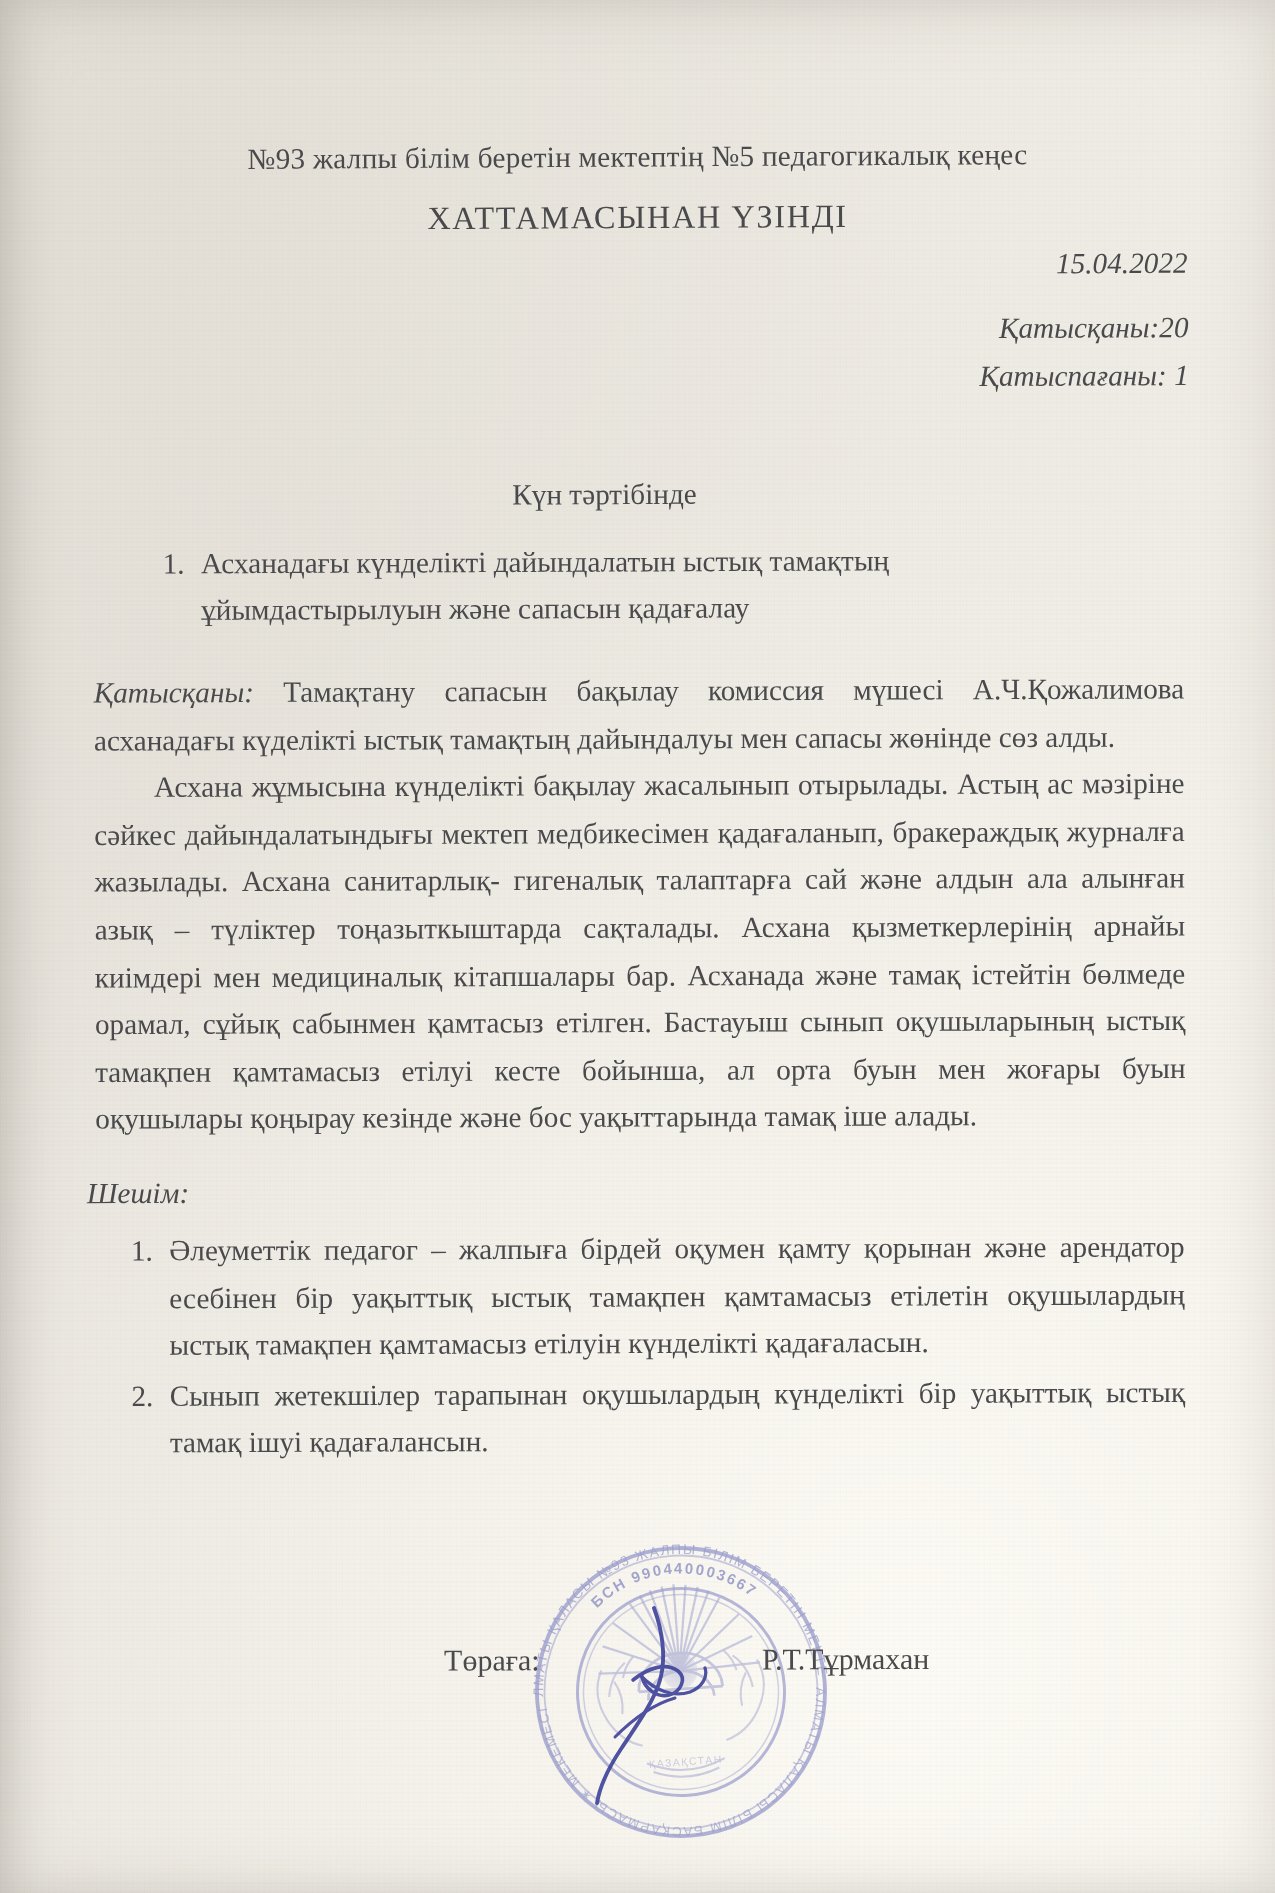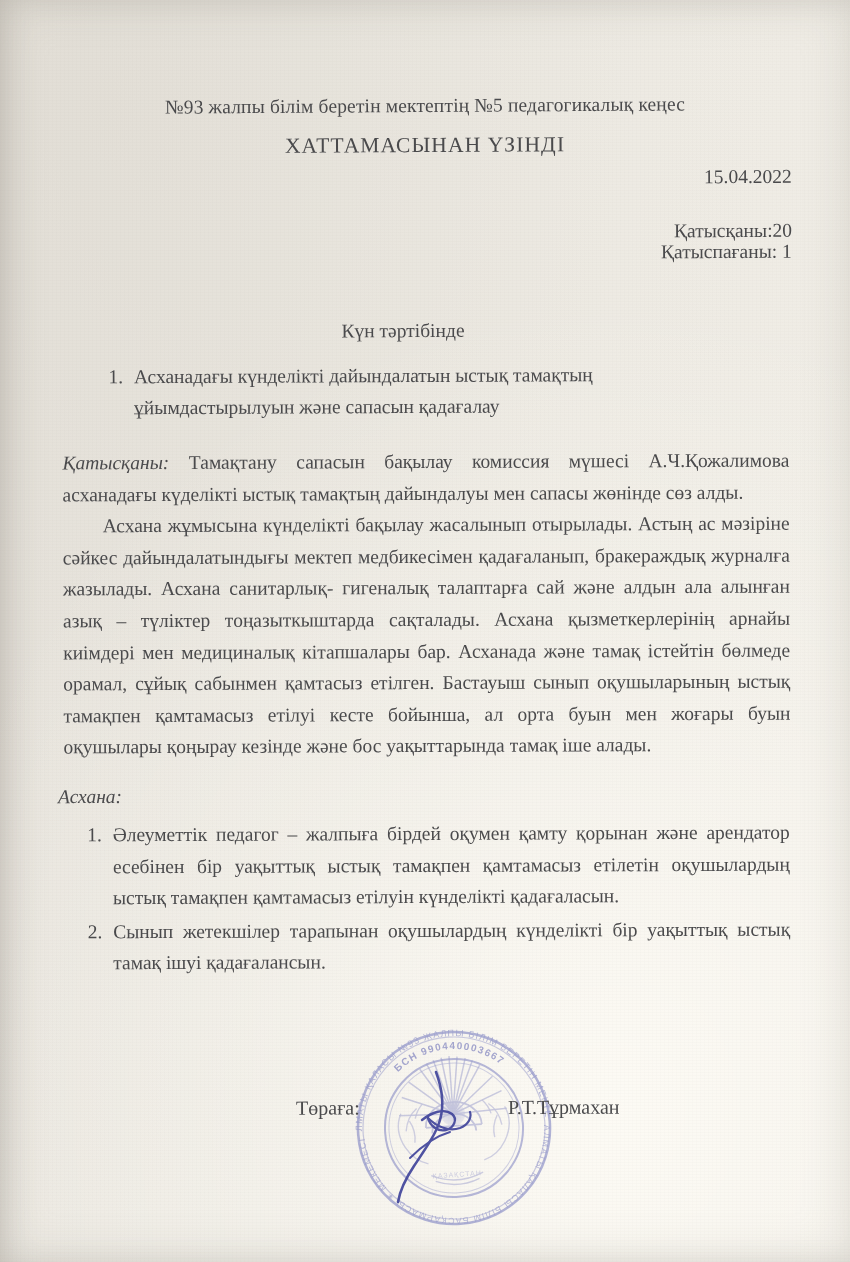--- a/index.html
+++ b/index.html
@@ -73,23 +73,24 @@
     letter-spacing: 1.1px;
     transform: rotate(-0.3deg);
   }
 
   .meta {
     position: absolute;
     right: 58px;
     text-align: center;
     font-size: 19.5px;
     white-space: nowrap;
+    font-style: italic;
   }
   .meta.m1 { top: 166px; transform: rotate(-0.25deg); }
-  .meta.m2 { top: 220px; transform: rotate(-0.25deg); margin-left: 12px; }
+  .meta.m2 { top: 209px; transform: rotate(-0.25deg); margin-left: 12px; }
   .meta.m3 { top: 241px; transform: rotate(-0.25deg); margin-left: 44px; }
 
   
   .agenda-title {
     position: absolute;
     left: 0; right: 0;
     top: 320px;
     text-align: center;
     font-size: 19.5px;
     transform: rotate(-0.28deg) translateX(-22px);
@@ -305,21 +306,21 @@
       <ol>
         <li>Асханадағы күнделікті дайындалатын ыстық тамақтың ұйымдастырылуын және сапасын қадағалау</li>
       </ol>
     </div>
 
     <div class="body-block">
       <p><span class="lbl-italic">Қатысқаны:</span> <span>Тамақтану сапасын бақылау комиссия мүшесі А.Ч.Қожалимова асханадағы күделікті ыстық тамақтың дайындалуы мен сапасы жөнінде сөз алды.</span></p>
       <p class="indent">Асхана жұмысына күнделікті бақылау жасалынып отырылады. Астың ас мәзіріне сәйкес дайындалатындығы  мектеп медбикесімен қадағаланып, бракераждық журналға жазылады. Асхана санитарлық- гигеналық талаптарға сай және алдын ала алынған азық – түліктер тоңазыткыштарда сақталады. Асхана қызметкерлерінің арнайы киімдері мен медициналық  кітапшалары бар. Асханада және тамақ істейтін бөлмеде орамал, сұйық сабынмен қамтасыз етілген. Бастауыш сынып оқушыларының ыстық тамақпен қамтамасыз етілуі  кесте бойынша, ал орта буын мен жоғары буын оқушылары қоңырау кезінде және бос уақыттарында тамақ іше алады.</p>
     </div>
 
-    <div class="decision-label">Асхана:</div>
+    <div class="decision-label">Шешім:</div>
 
     <div class="decision-list">
       <ol>
         <li>Әлеуметтік педагог –  жалпыға бірдей оқумен қамту қорынан және арендатор есебінен  бір уақыттық ыстық тамақпен қамтамасыз етілетін оқушылардың ыстық тамақпен қамтамасыз етілуін күнделікті қадағаласын.</li>
         <li>Сынып жетекшілер тарапынан оқушылардың күнделікті бір уақыттық ыстық тамақ ішуі қадағалансын.</li>
       </ol>
     </div>
 
     <div class="sig-row">
       <span class="sig-role">Төраға:</span>

